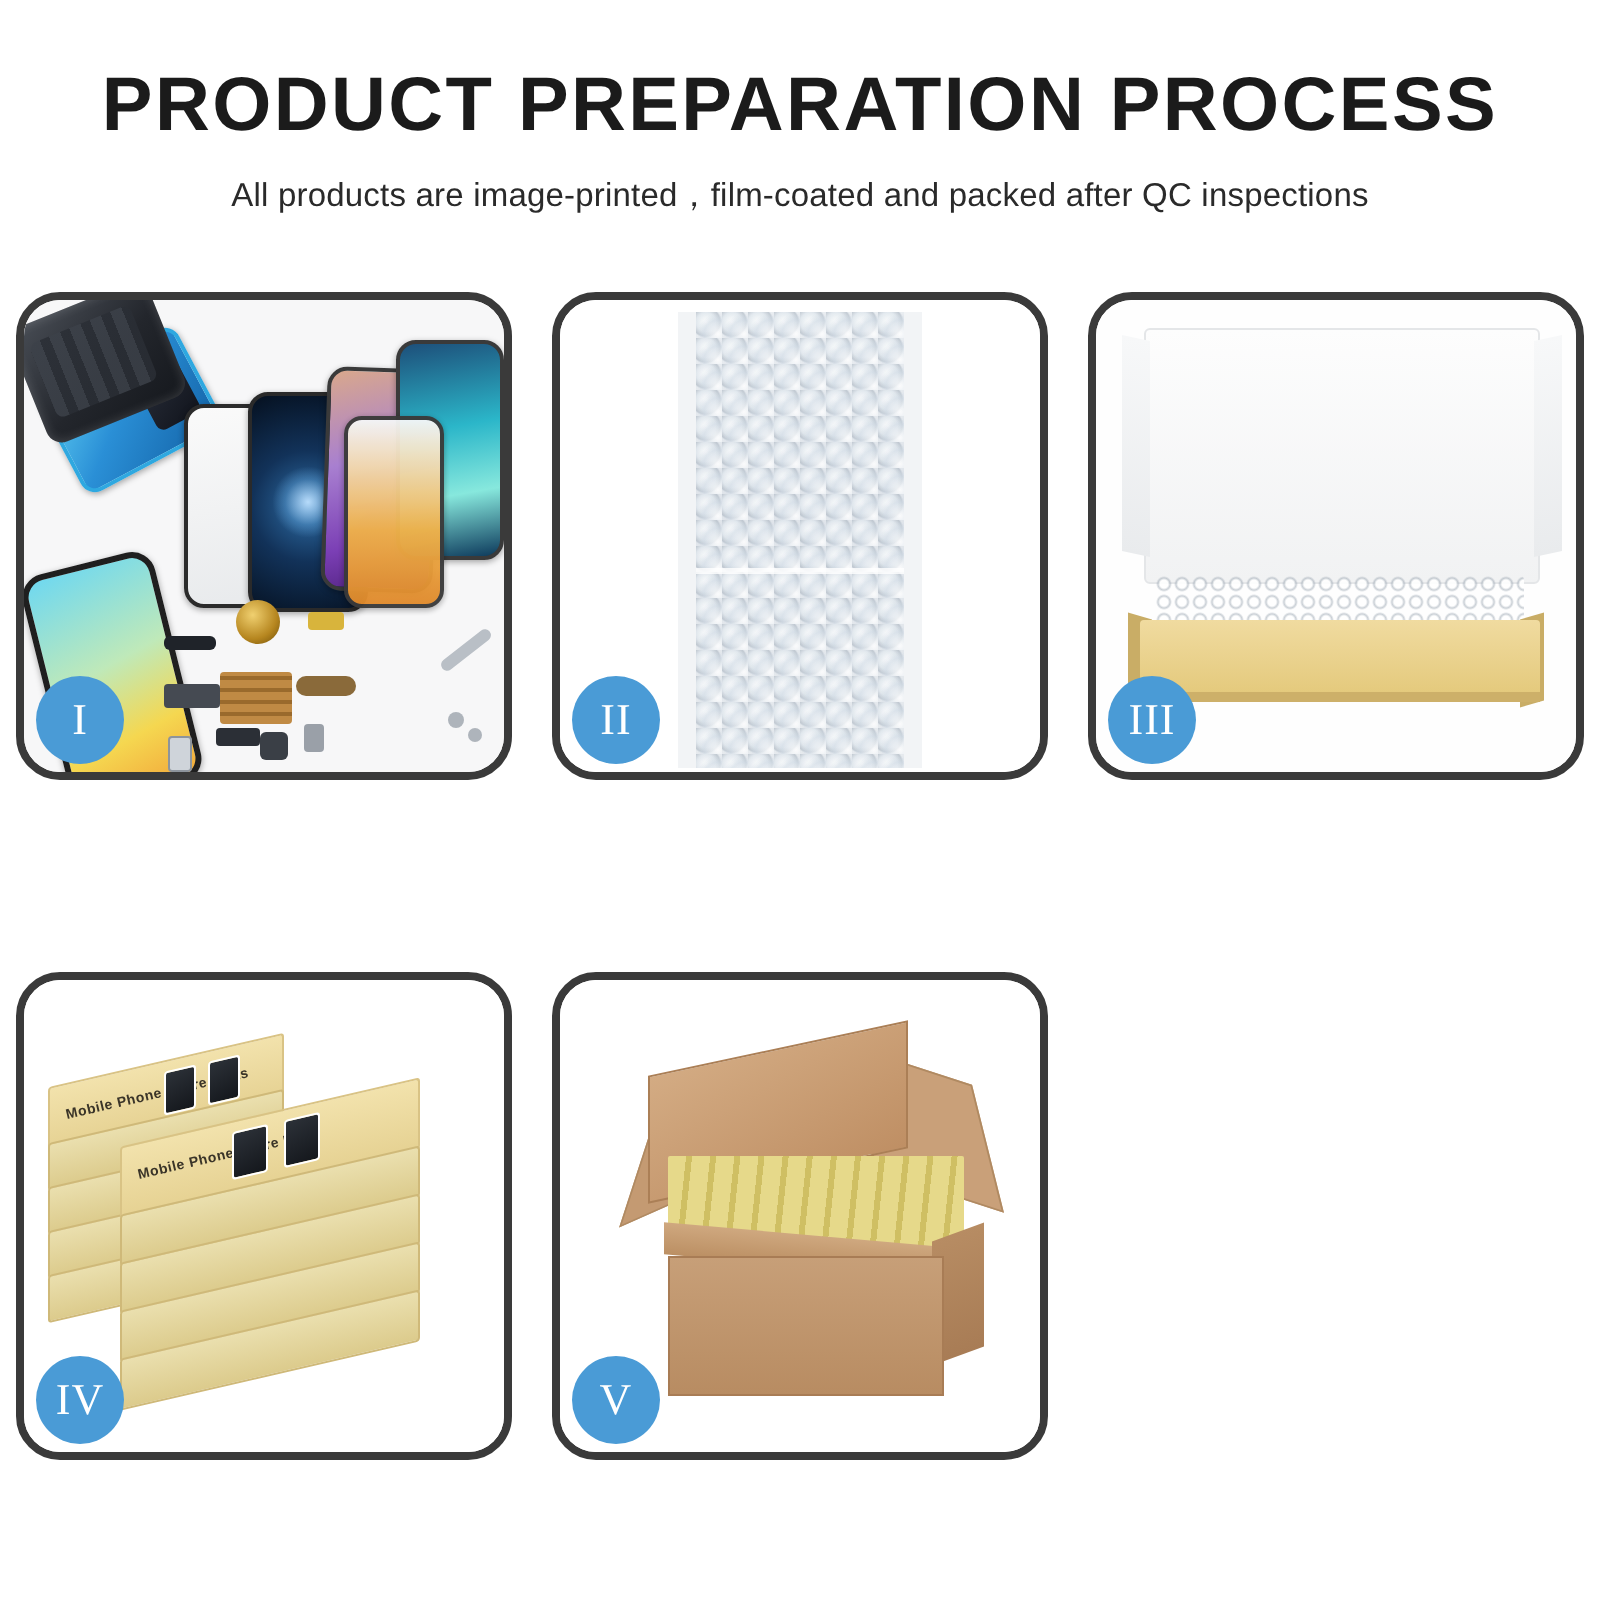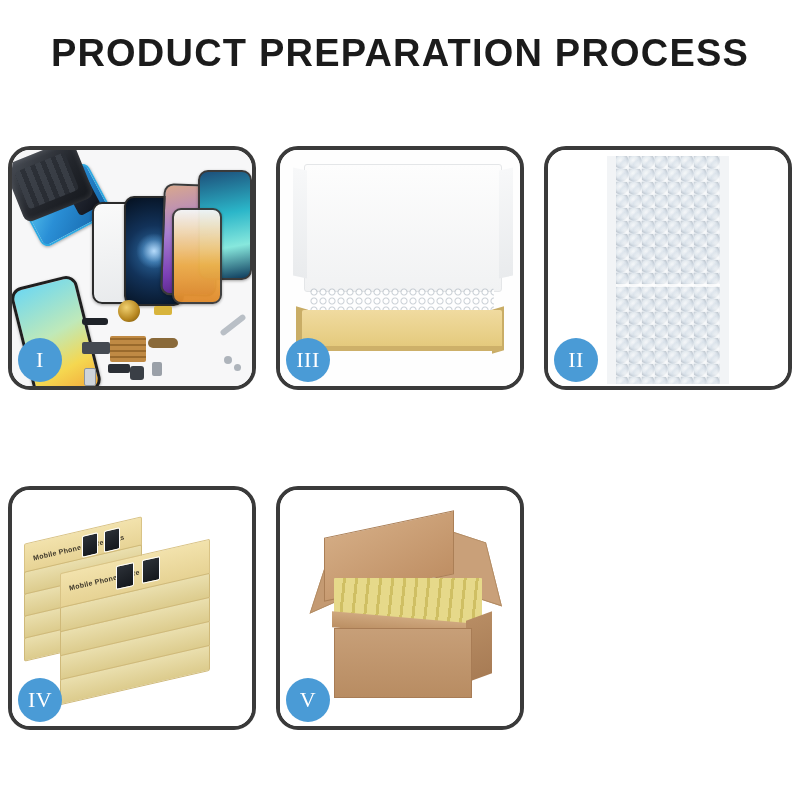--- a/index.html
+++ b/index.html
@@ -301,20 +301,21 @@
   .c6-tab1{position:absolute;left:56px;top:118px;width:14px;height:22px;background:rgba(150,112,76,.5);transform:skewY(16deg);}
   .c6-tab2{position:absolute;left:56px;top:172px;width:16px;height:16px;background:rgba(150,112,76,.45);transform:skewY(16deg);}
 </style>
 </head>
 <body>
 
 <div class="page">
 
   <div class="header">
     <div class="title">PRODUCT PREPARATION PROCESS</div>
+    <div class="subtitle">All products are image-printed，film-coated and packed after QC inspections</div>
   </div>
 
   <div class="grid">
 
     <div class="panel">
       <div class="panel-inner p1">
         <div class="phone-fan">
           <div class="ph ph-back"></div>
           <div class="ph ph-glass"></div>
           <div class="ph ph-blue"></div>
@@ -335,40 +336,40 @@
           <div class="part pt10"></div>
           <div class="part pt11"></div>
           <div class="part pt12"></div>
           <div class="part pt13"></div>
         </div>
       </div>
       <div class="badge">I</div>
     </div>
 
     <div class="panel">
+      <div class="panel-inner p2">
+        <div class="bubblewrap">
+          <div class="bubbles"></div>
+          <div class="bubbles2"></div>
+          <div class="bw-seam"></div>
+        </div>
+      </div>
+      <div class="badge">II</div>
+    </div>
+
+    <div class="panel">
       <div class="panel-inner p3">
         <div class="box3-lid"></div>
         <div class="box3-inner"></div>
         <div class="box3-left"></div>
         <div class="box3-right"></div>
         <div class="box3-front"></div>
         <div class="box3-edge"></div>
       </div>
       <div class="badge">III</div>
-    </div>
-
-    <div class="panel">
-      <div class="panel-inner p2">
-        <div class="bubblewrap">
-          <div class="bubbles"></div>
-          <div class="bubbles2"></div>
-          <div class="bw-seam"></div>
-        </div>
-      </div>
-      <div class="badge">II</div>
     </div>
 
     <div class="panel">
       <div class="panel-inner p4">
         <div class="stack">
 
           <div class="sbox sb-top" style="left:4px;top:22px;width:116px;height:30px;transform:skewY(-13deg);"></div>
           <div class="lbl" style="left:12px;top:36px;transform:rotate(-13deg);">Mobile Phone Spare Parts</div>
           <div class="scr" style="left:62px;top:26px;width:14px;height:20px;transform:skewY(-13deg);"></div>
           <div class="scr" style="left:84px;top:21px;width:14px;height:20px;transform:skewY(-13deg);"></div>

